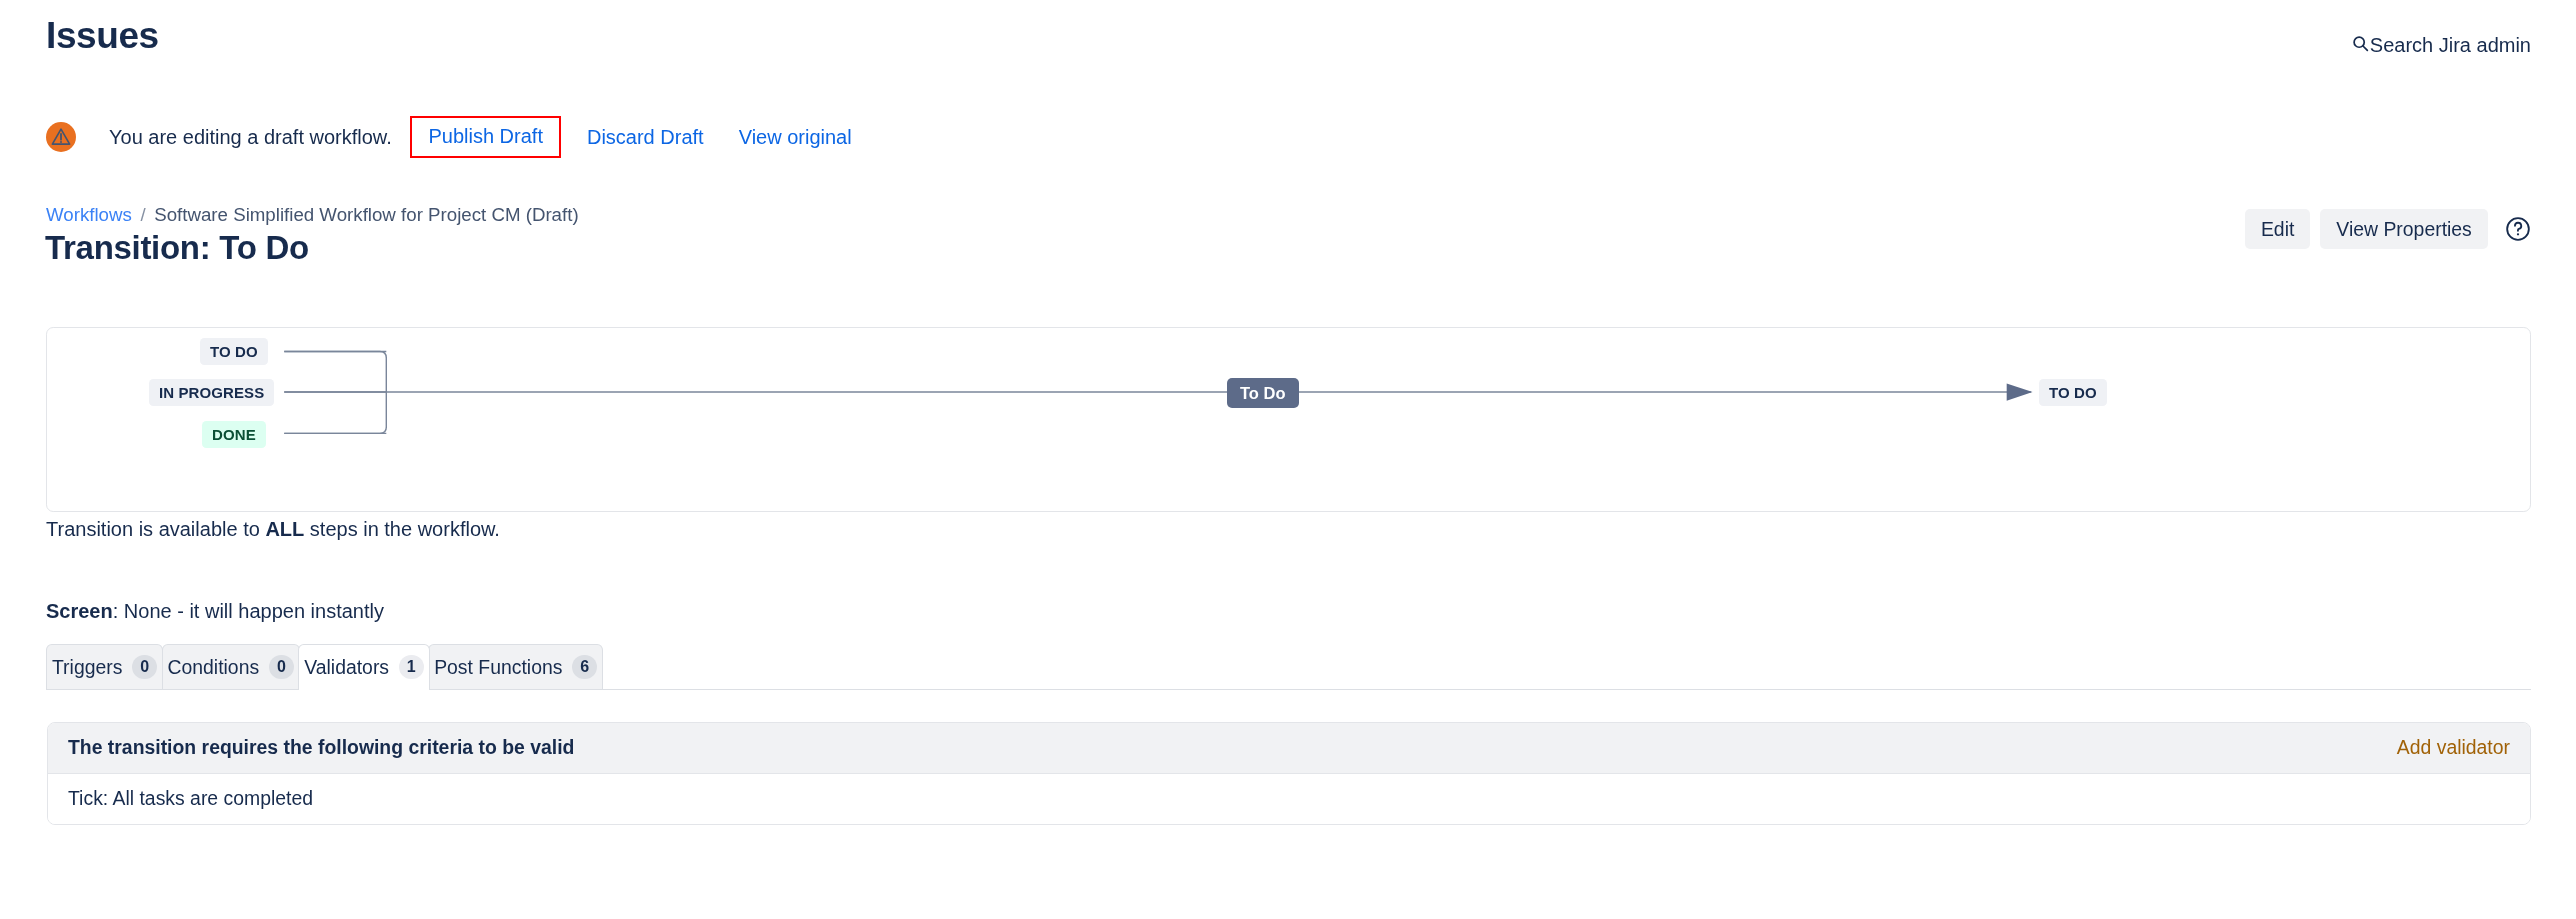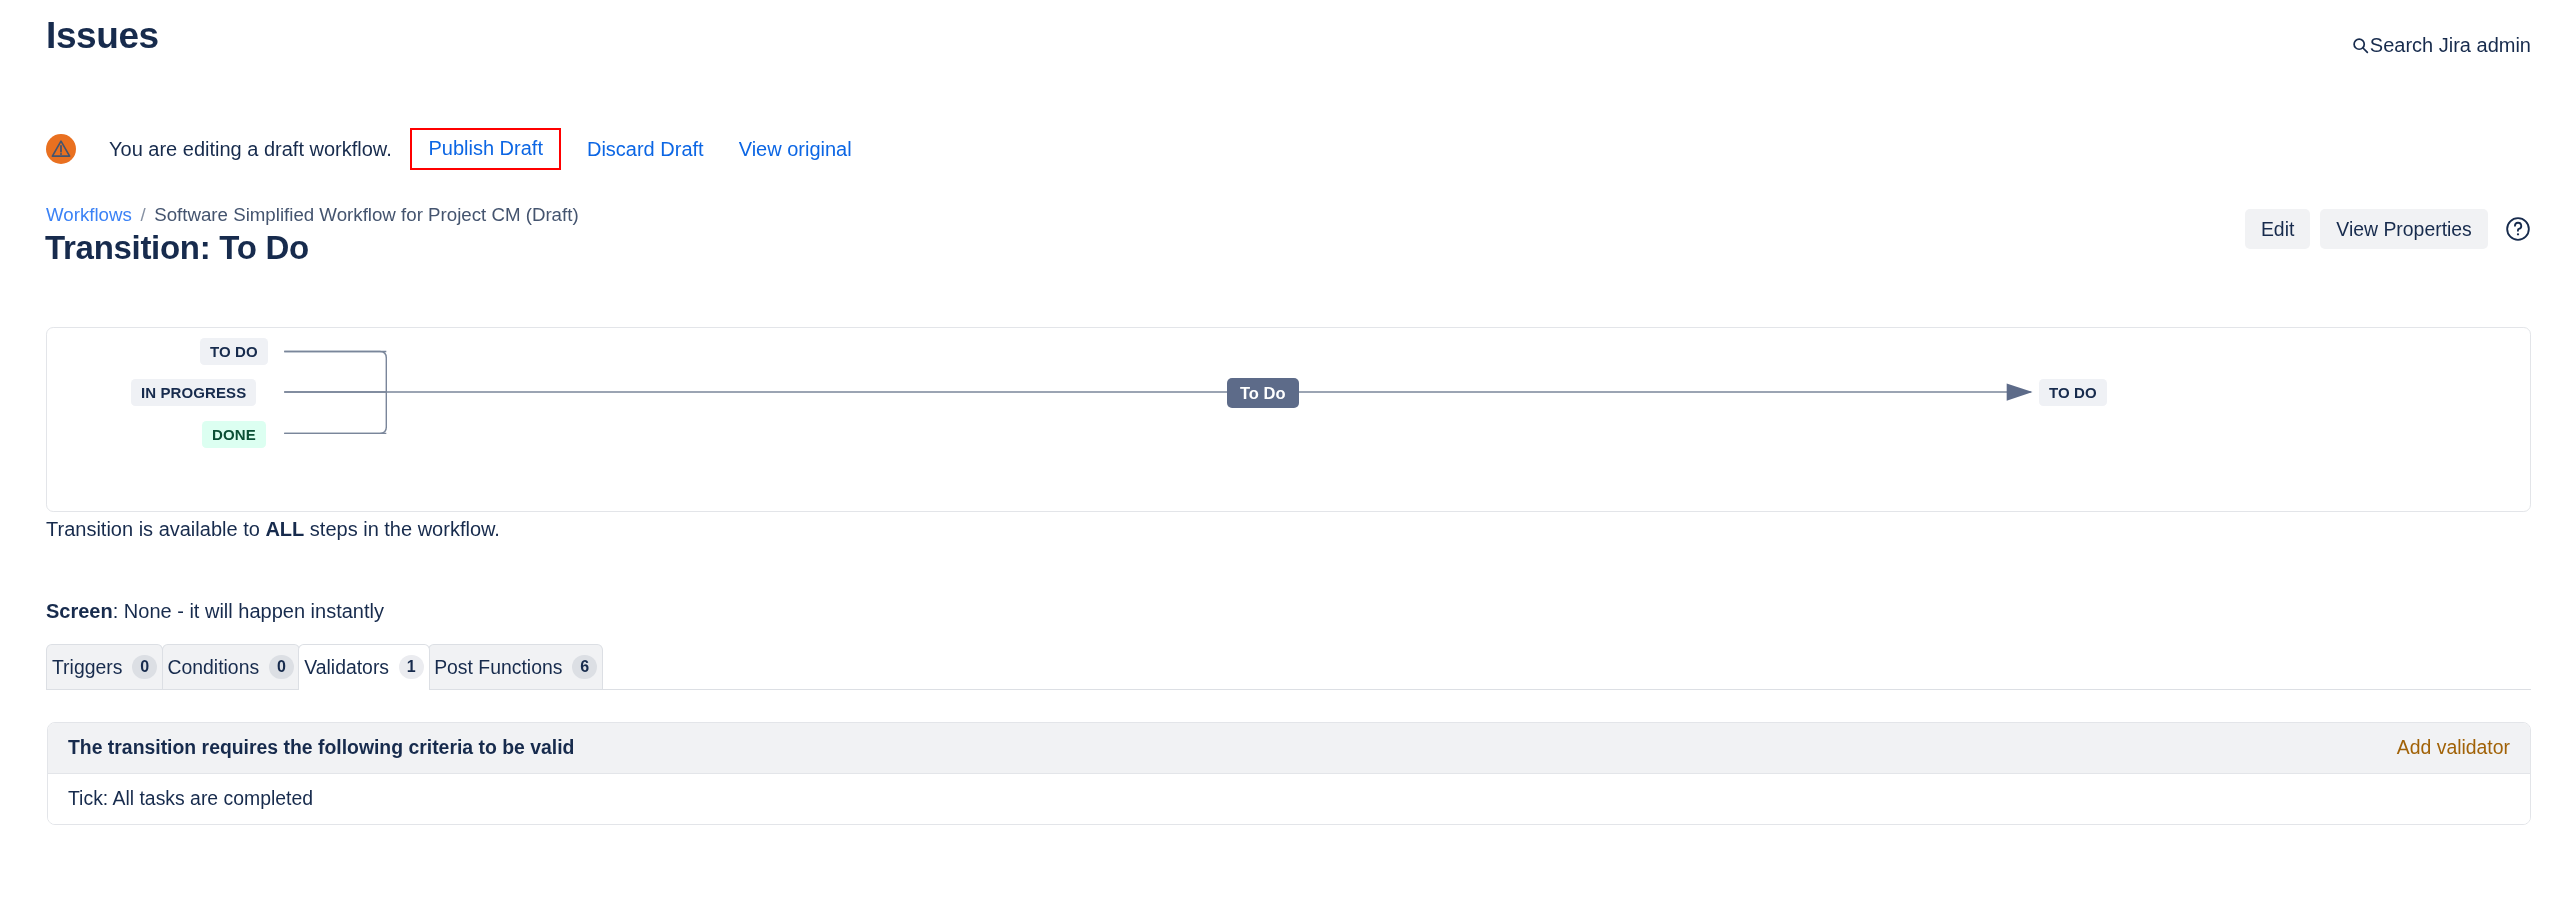--- a/index.html
+++ b/index.html
@@ -14,28 +14,28 @@
   .page { position: relative; width: 2576px; height: 920px; background:#fff; }
 
   
   .page-heading {
     position: absolute; left: 46px; top: 16px;
     font-size: 37px; font-weight: 600; letter-spacing: -0.4px;
     color: #172B4D; line-height: 1.1;
   }
   .admin-search {
     position: absolute; right: 45px; top: 34px;
-    display: flex; align-items: center; 
+    display: flex; 
     font-size: 20px; color: #172B4D; cursor: pointer;
   }
   .admin-search .mag { width: 18.7px; height: 18.7px; display:block; }
 
   
   .draft-banner {
-    position: absolute; left: 46px; top: 124px;
+    position: absolute; left: 46px; top: 112px;
     display: flex; align-items: center; height: 50px;
   }
   .warn-icon { width: 30px; height: 30px; display:block; }
   .draft-text {
     margin-left: 33px;
     font-size: 20px; color: #172B4D; white-space: nowrap;
   }
   .draft-links { display: flex; align-items: center; justify-content: center; }
   .draft-link {
     font-size: 20px; color: #0C66E4; cursor: pointer; white-space: nowrap;
@@ -224,21 +224,21 @@
       <line x1="330" y1="148" x2="472" y2="148" stroke="#7A869A" stroke-width="2"></line>
 
       <path d="M330 33 H463 Q472 33 472 42 V139 Q472 148 463 148 H330" fill="none" stroke="#7A869A" stroke-width="2"></path>
 
       <line x1="330" y1="90" x2="2760" y2="90" stroke="#7A869A" stroke-width="2"></line>
 
       <path d="M2726 78 L2762 90 L2726 102 Z" fill="#5D6B89"></path>
     </svg>
 
     <div class="lozenge lz-todo" style="left:153px; top:10px;">TO DO</div>
-    <div class="lozenge lz-prog" style="left:84px; top:51px;">IN PROGRESS</div>
+    <div class="lozenge lz-prog" style="left:102px; top:51px;">IN PROGRESS</div>
     <div class="lozenge lz-done" style="left:155px; top:93px;">DONE</div>
 
     <div class="transition-pill" style="left:1180px; top:50px;">To Do</div>
 
     <div class="lozenge lz-todo" style="left:1992px; top:51px;">TO DO</div>
   </div>
 
   <div class="info-line info-avail">
     <span>Transition is available to </span><b>ALL</b><span> steps in the workflow.</span>
   </div>

